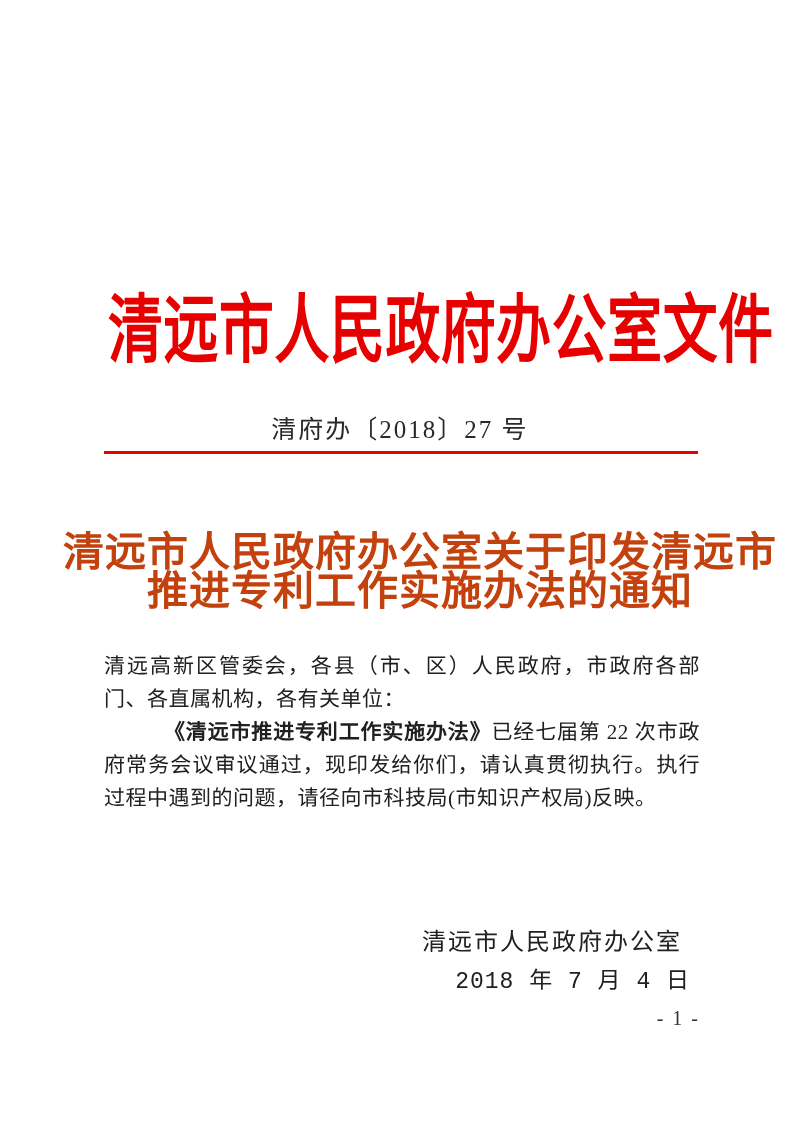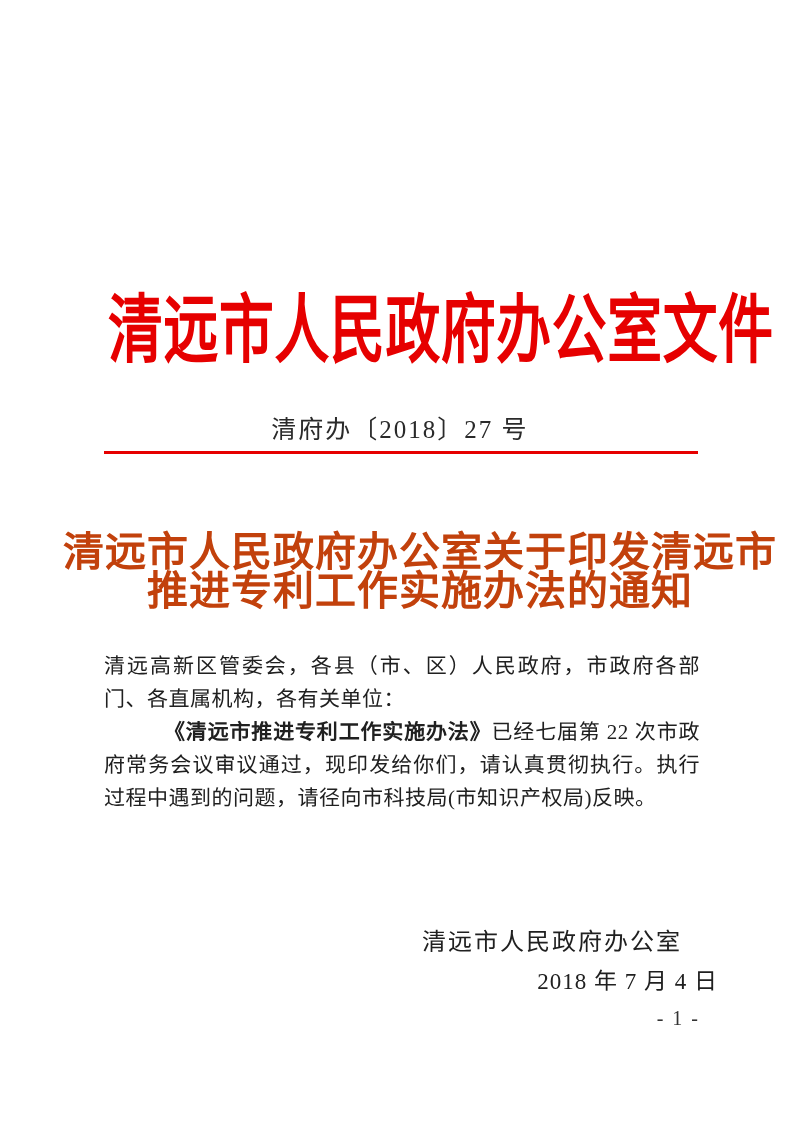--- a/index.html
+++ b/index.html
@@ -99,25 +99,26 @@
     line-height: 28px;
     letter-spacing: 2px;
     color: #202020;
   }
   .signature-date {
     position: absolute;
     top: 968px;
     left: 0;
     width: 100%;
     text-align: right;
-    padding-right: 82px;
+    padding-right: 110px;
     font-size: 23px;
     line-height: 28px;
     letter-spacing: 1px;
     color: #202020;
+    font-family: Liberation Mono, monospace;
   }
   
   .page-number {
     position: absolute;
     top: 1005px;
     right: 100px;
     font-size: 20px;
     line-height: 26px;
     color: #333333;
     letter-spacing: 2px;

